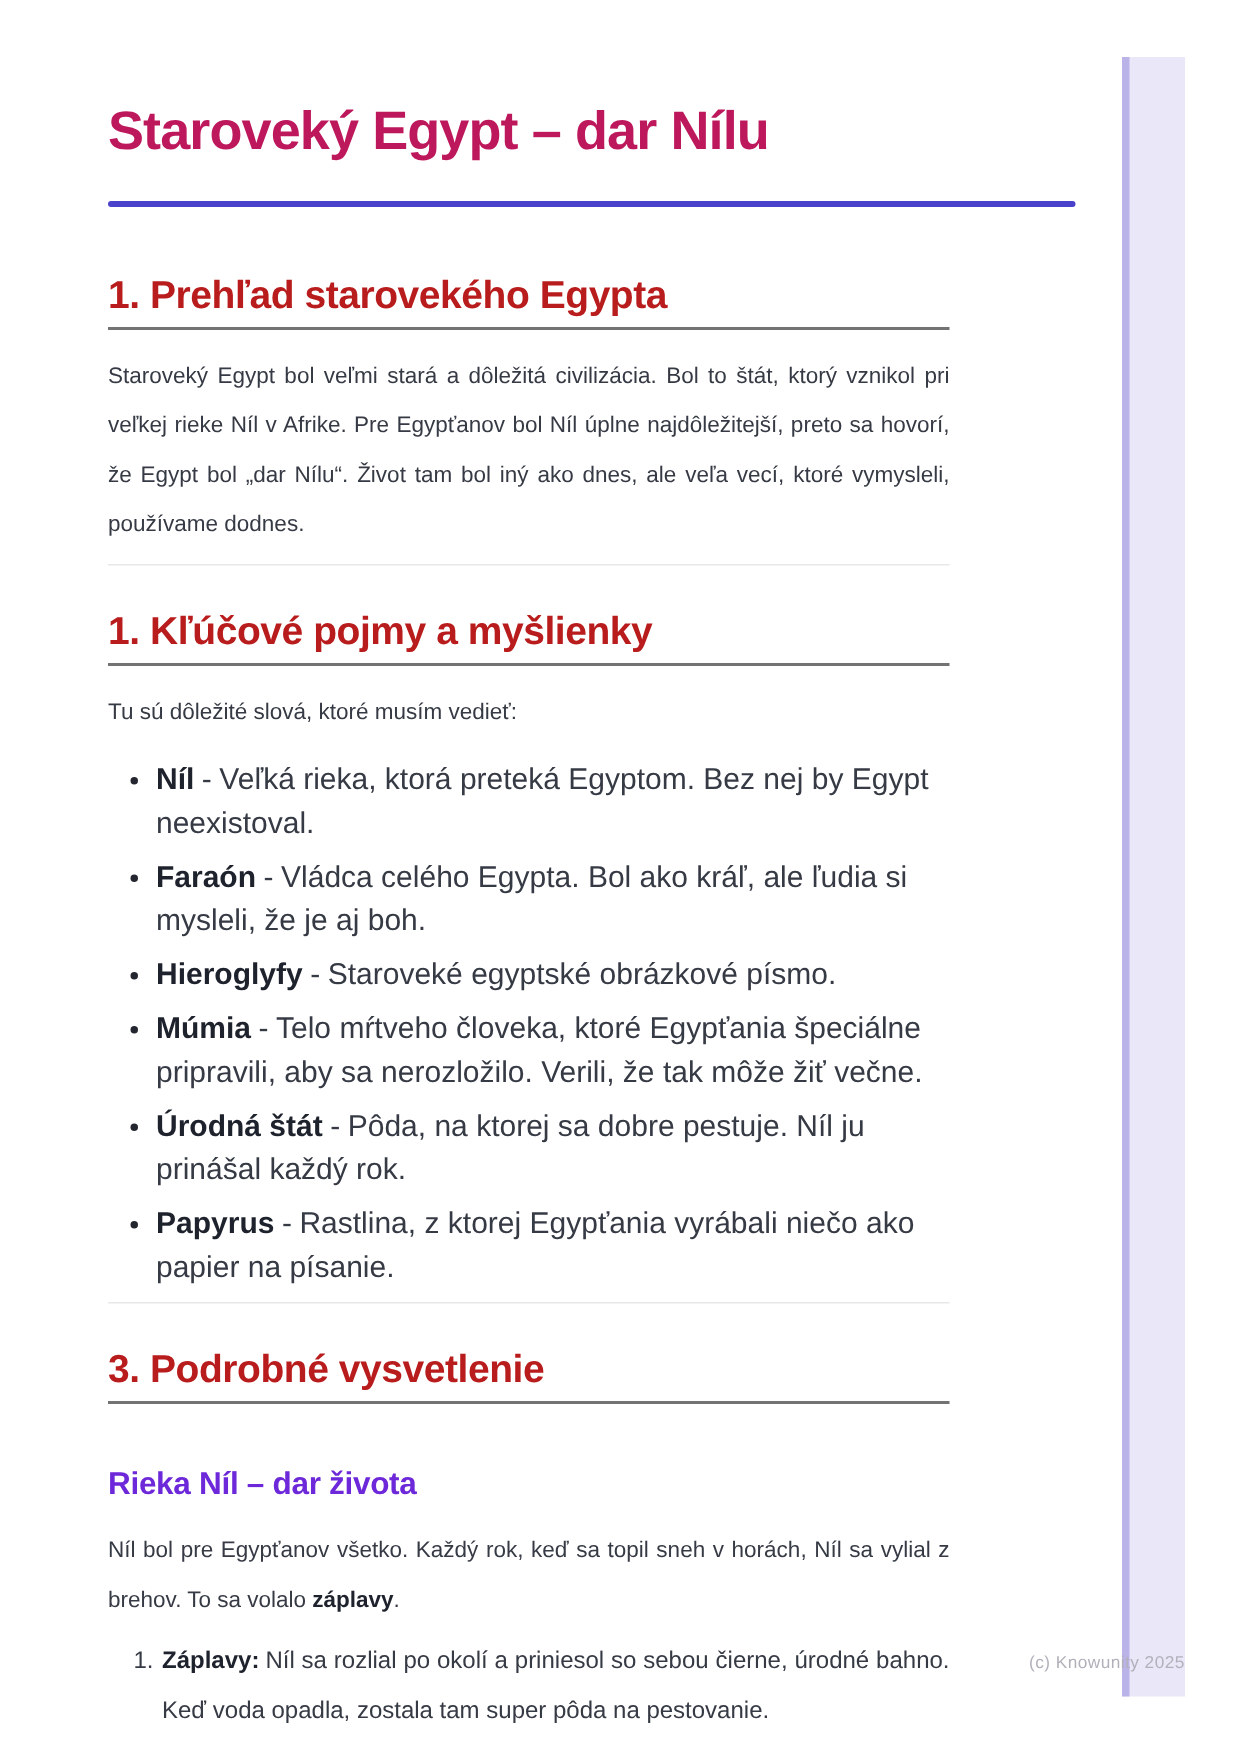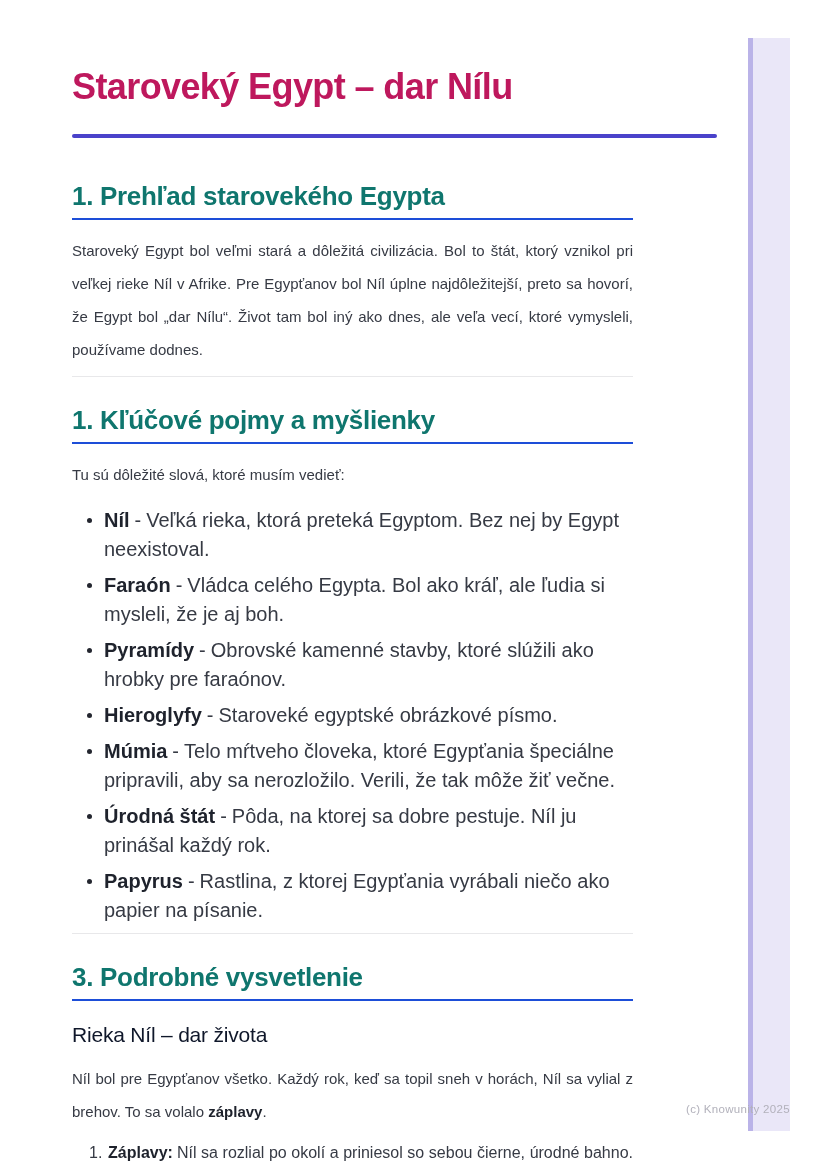--- a/index.html
+++ b/index.html
@@ -55,33 +55,33 @@
     background: #4a42ca;
     border-radius: 2px;
   }
 
   h2 {
     margin-top: 42px;
     font-size: 26px;
     line-height: 33px;
     font-weight: 800;
     letter-spacing: -0.3px;
-    color: #0f766e;
+    color: #b91c1c;
     padding-bottom: 5px;
-    border-bottom: 2px solid #1d4ed8;
+    border-bottom: 2px solid #737373;
   }
   h2.mt-sm { margin-top: 27px; }
 
   h3 {
-    margin-top: 20px;
+    margin-top: 40px;
     font-size: 21px;
     line-height: 28px;
-    font-weight: 400;
+    font-weight: 700;
     letter-spacing: -0.2px;
-    color: #0f172a;
+    color: #6d28d9;
   }
 
   p {
     margin-top: 14px;
     font-size: 15px;
     line-height: 33px;
     color: #363a44;
   }
   p.just { text-align: justify; }
   p.mt-13 { margin-top: 13px; }
@@ -161,24 +161,20 @@
       <li>
         <span class="dot"></span>
         <span class="term">Níl</span><span class="sep">-</span><span>Veľká rieka, ktorá preteká Egyptom. Bez nej by Egypt neexistoval.</span>
       </li>
       <li>
         <span class="dot"></span>
         <span class="term">Faraón</span><span class="sep">-</span><span>Vládca celého Egypta. Bol ako kráľ, ale ľudia si mysleli, že je aj boh.</span>
       </li>
       <li>
         <span class="dot"></span>
-        <span class="term">Pyramídy</span><span class="sep">-</span><span>Obrovské kamenné stavby, ktoré slúžili ako hrobky pre faraónov.</span>
-      </li>
-      <li>
-        <span class="dot"></span>
         <span class="term">Hieroglyfy</span><span class="sep">-</span><span>Staroveké egyptské obrázkové písmo.</span>
       </li>
       <li>
         <span class="dot"></span>
         <span class="term">Múmia</span><span class="sep">-</span><span>Telo mŕtveho človeka, ktoré Egypťania špeciálne pripravili, aby sa nerozložilo. Verili, že tak môže žiť večne.</span>
       </li>
       <li>
         <span class="dot"></span>
         <span class="term">Úrodná štát</span><span class="sep">-</span><span>Pôda, na ktorej sa dobre pestuje. Níl ju prinášal každý rok.</span>
       </li>

